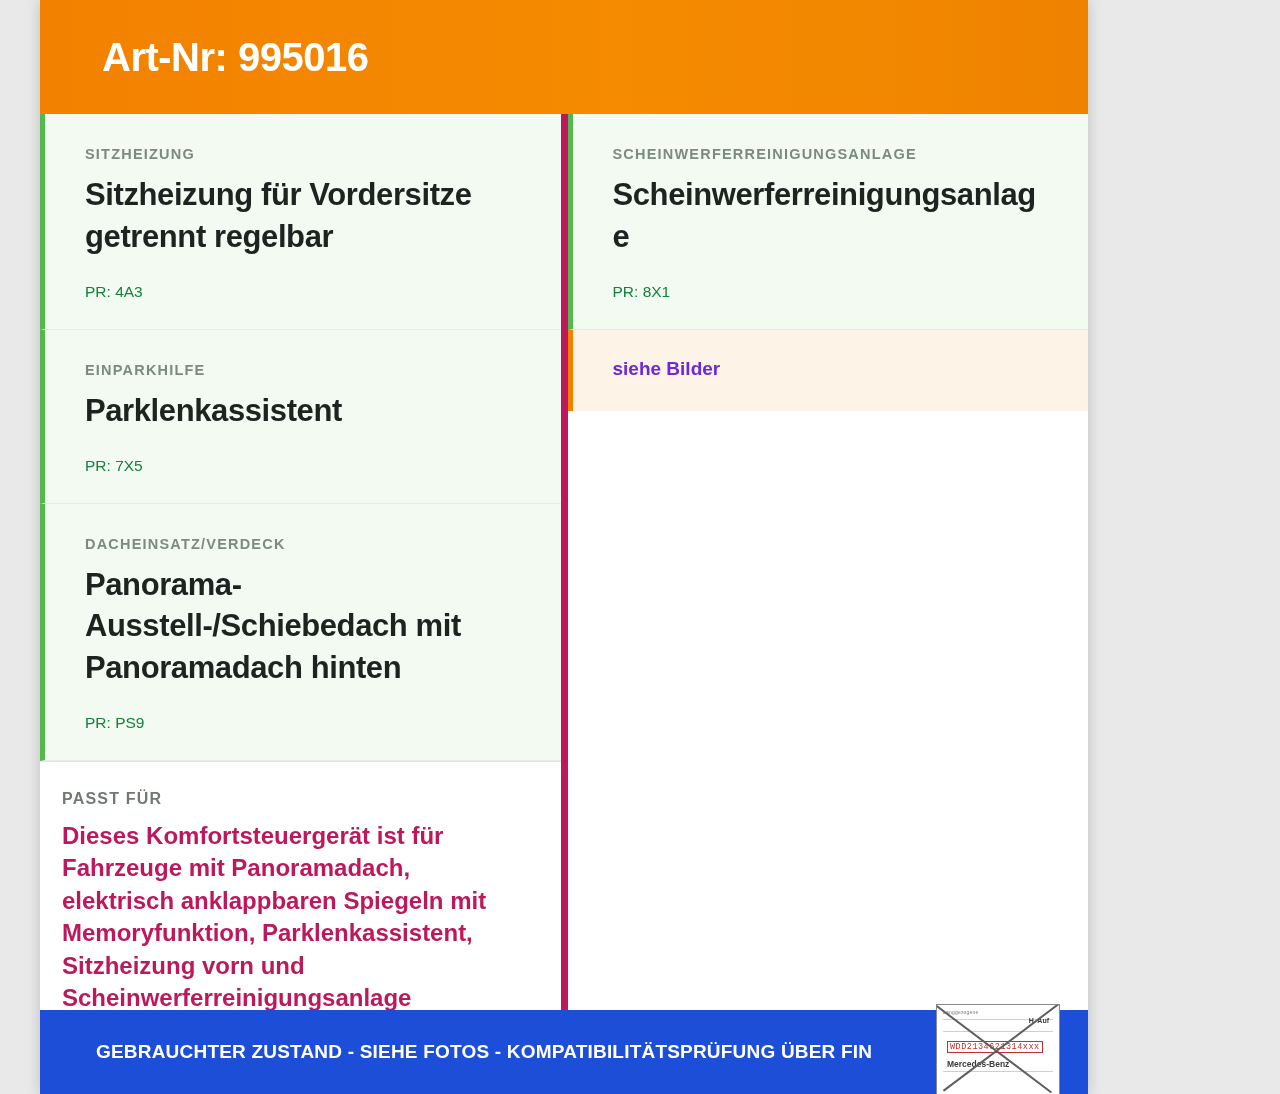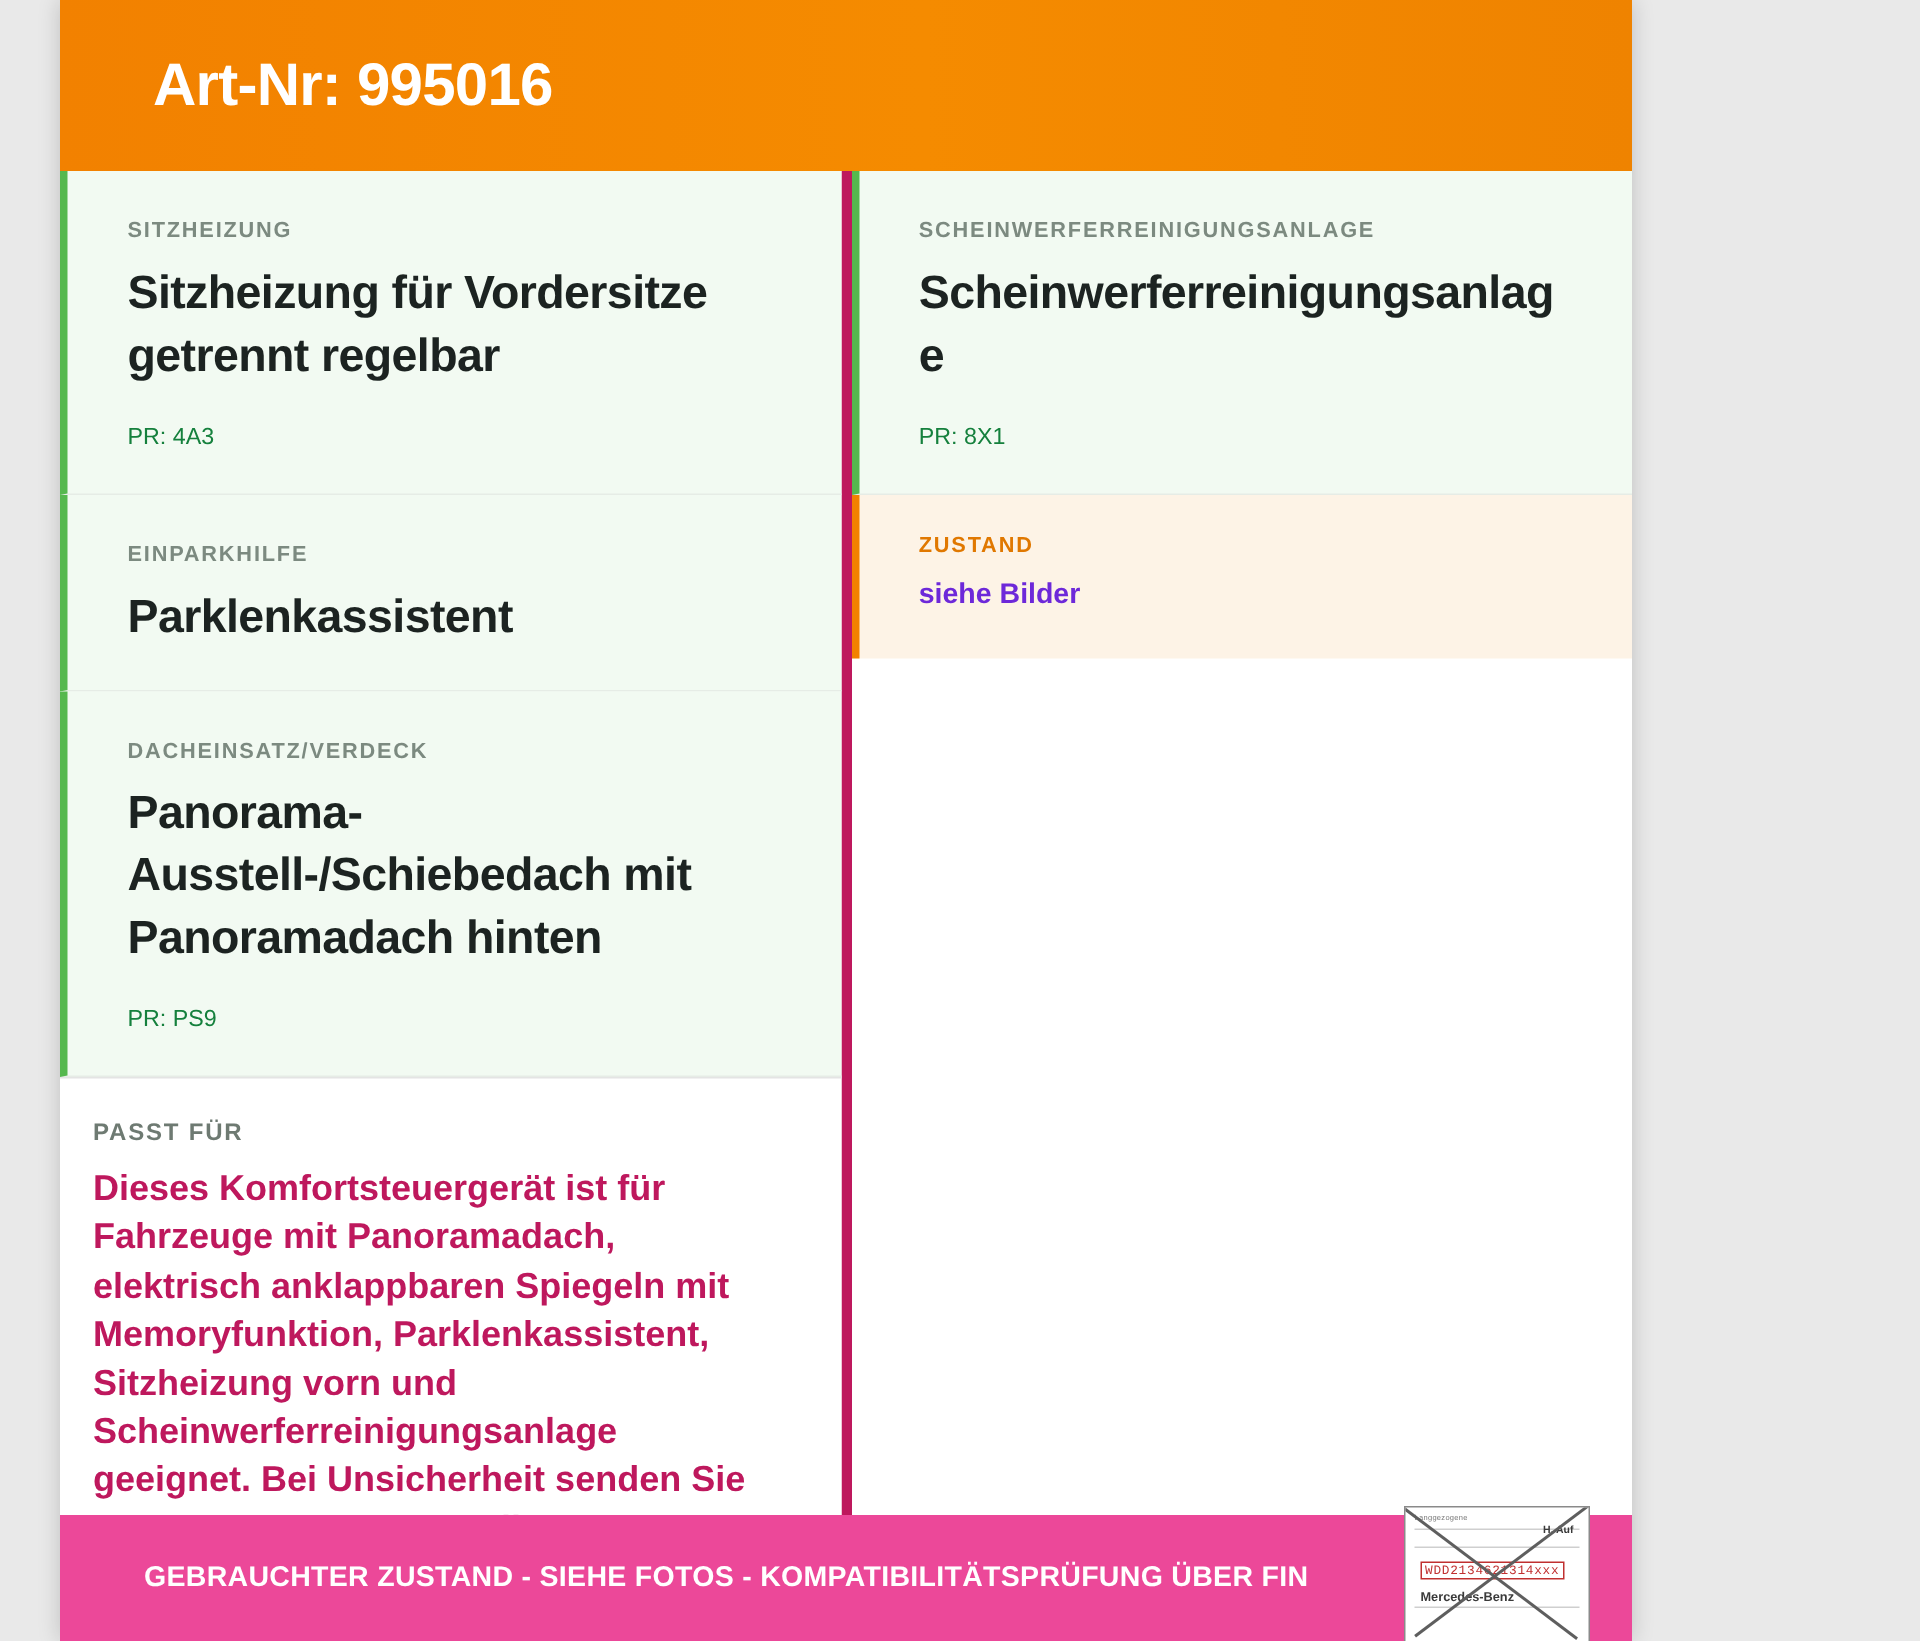--- a/index.html
+++ b/index.html
@@ -123,21 +123,21 @@
     font-size: 24px;
     line-height: 1.35;
     font-weight: bold;
     color: #be185d;
   }
   
   .footer {
     position: relative;
     flex: 0 0 auto;
     height: 84px;
-    background: #ec4899;
+    background: #1d4ed8;
     display: flex;
     align-items: center;
   }
   .footer .footer-text {
     color: #ffffff;
     font-size: 19px;
     font-weight: bold;
     letter-spacing: 0.2px;
     padding-left: 56px;
   }
@@ -241,20 +241,21 @@
 
       <div class="card">
         <div class="label">SITZHEIZUNG</div>
         <div class="value">Sitzheizung für Vordersitze getrennt regelbar</div>
         <div class="pr">PR: 4A3</div>
       </div>
 
       <div class="card">
         <div class="label">EINPARKHILFE</div>
         <div class="value">Parklenkassistent</div>
+        <div class="pr">PR: 7X5</div>
       </div>
 
       <div class="card">
         <div class="label">DACHEINSATZ/VERDECK</div>
         <div class="value">Panorama-Ausstell-/Schiebedach mit Panoramadach hinten</div>
         <div class="pr">PR: PS9</div>
       </div>
 
       <div class="passt">
         <div class="label">PASST FÜR</div>
@@ -267,21 +268,20 @@
     <div class="col col-right">
 
 
       <div class="card">
         <div class="label">SCHEINWERFERREINIGUNGSANLAGE</div>
         <div class="value">Scheinwerferreinigungsanlage</div>
         <div class="pr">PR: 8X1</div>
       </div>
 
       <div class="card zustand">
-        <div class="label">ZUSTAND</div>
         <div class="value">siehe Bilder</div>
       </div>
 
       <div class="filler"></div>
     </div>
 
   </div>
 
   <div class="footer">
     <div class="footer-text">GEBRAUCHTER ZUSTAND - SIEHE FOTOS - KOMPATIBILITÄTSPRÜFUNG ÜBER FIN</div>

